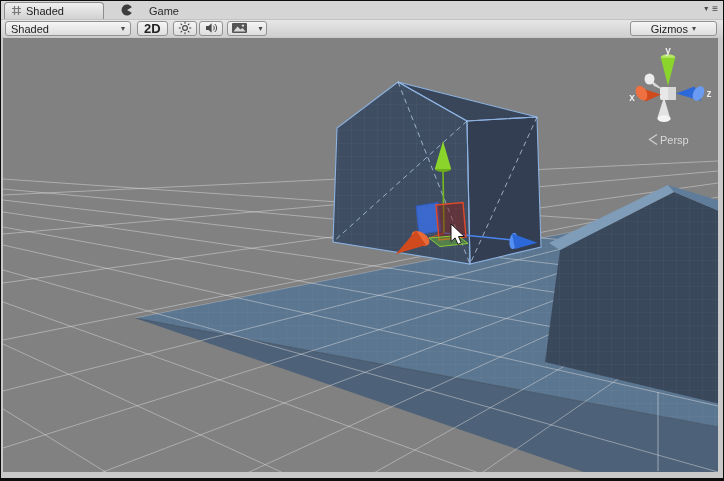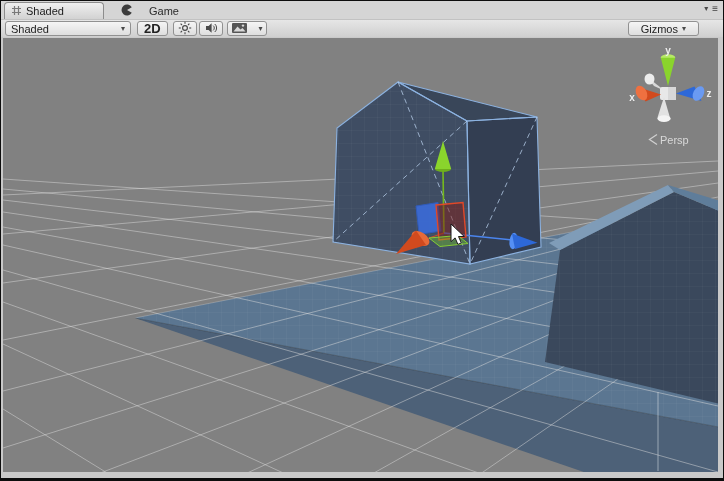--- a/index.html
+++ b/index.html
@@ -36,21 +36,21 @@
     height:15px;box-sizing:border-box;border:1px solid #919191;border-radius:3px;
     background:linear-gradient(#f5f5f5,#dedede);
     display:flex;align-items:center;font-size:11px;color:#222;cursor:default;
   }
   .dd-shaded{width:126px;justify-content:space-between;padding:0 5px;margin-right:6px;}
   .btn-2d{padding:0 6px;margin-right:5px;font-weight:bold;font-size:13px;}
   .btn-icon{width:24px;justify-content:center;margin-right:2px;}
   .btn-effects{width:40px;justify-content:space-between;padding:0 3px;margin-left:2px;}
   .caret{font-size:8px;color:#4a4a4a;line-height:8px;}
   .spacer{flex:1;}
-  .dd-gizmos{padding:0 12px;gap:4px;margin-right:20px;}
+  .dd-gizmos{padding:0 20px;gap:4px;margin-right:2px;}
   .search{
     width:214px;height:14px;box-sizing:border-box;border:1px solid #9a9a9a;border-radius:8px;
     background:#e9e9e9;box-shadow:inset 0 1px 2px rgba(0,0,0,.18);
     display:flex;align-items:center;padding:0 5px;gap:3px;
   }
   .search input{
     border:none;background:transparent;outline:none;flex:1;height:12px;padding:0;
     font-size:11px;color:#333;font-family:"Liberation Sans",sans-serif;
   }
   .search input::placeholder{color:#8f8f8f;}

